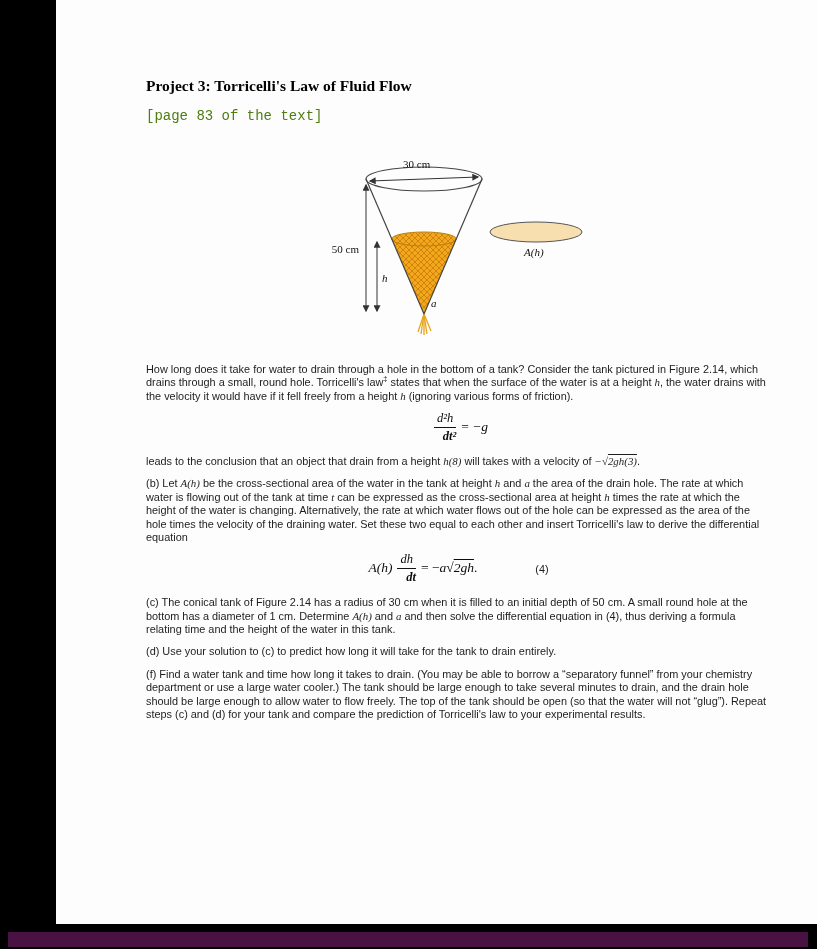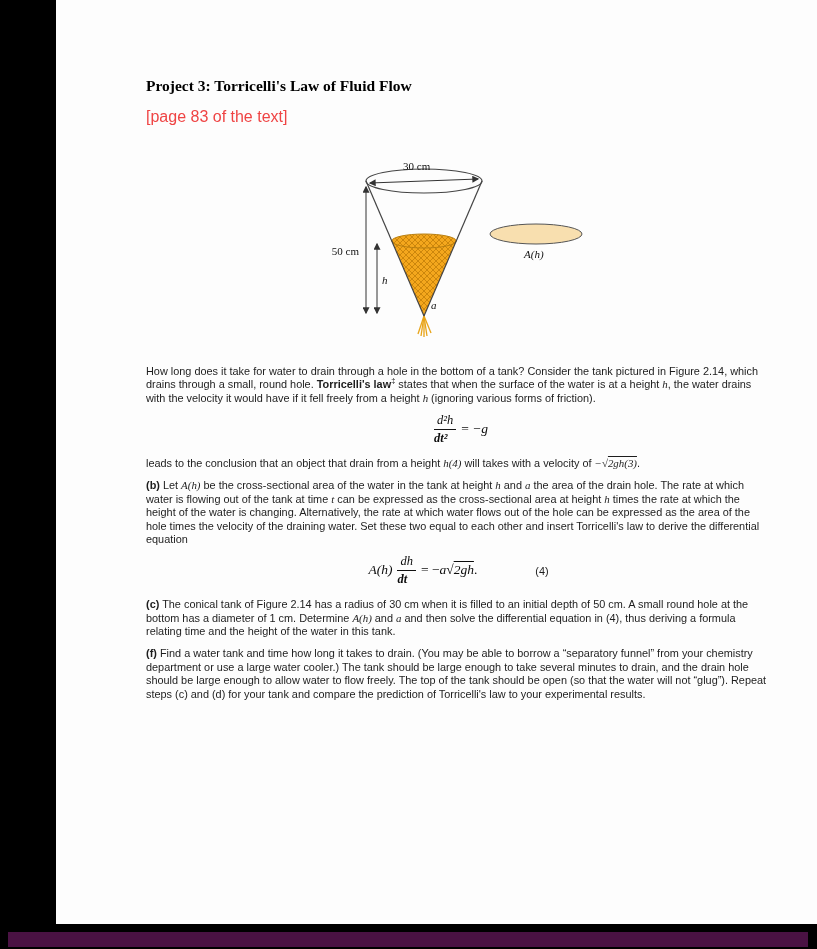--- a/index.html
+++ b/index.html
@@ -15,44 +15,44 @@
   .strip{
     position:absolute;left:8px;top:932px;width:800px;height:15px;
     background:#4a1243;
   }
   .content{padding:77px 85px 0 90px;}
   .title{
     font-family:"Liberation Serif",serif;font-weight:bold;
     font-size:15.5px;color:#000;margin:0;
   }
   .subtitle{
-    font-family:Liberation Sans, sans-serif;font-size:16px;color:#ef4444;
+    font-family:Liberation Mono, monospace;font-size:14px;color:#4d7c0f;
     margin:13px 0 0 0;
   }
   .figure{margin:30px 0 0 173px;width:280px;height:196px;}
   .figtext{font-family:"Liberation Serif",serif;font-size:11px;fill:#111;}
   .figtext-i{font-family:"Liberation Serif",serif;font-size:11px;font-style:italic;fill:#111;}
   .p{
     font-size:10.9px;line-height:13.4px;color:#1d1d1d;
     width:625px;margin:9px 0 0 0;
   }
   .p.intro{margin-top:13px;}
   sup{font-size:7.5px;vertical-align:super;line-height:0;}
-  .run-b{font-weight:bold;}
+  .run-b{font-weight:normal;}
   .run-m{font-family:"Liberation Serif",serif;font-style:italic;}
   .run-r{font-family:"Liberation Serif",serif;}
   .run-rad{font-family:"Liberation Serif",serif;font-style:italic;text-decoration:overline;}
   .equation{
     font-family:"Liberation Serif",serif;font-size:13.5px;color:#0b0b0b;
     width:625px;text-align:center;margin:8px 0 6px 0;
   }
   .equation .mi{font-style:italic;}
   .equation .up{font-style:normal;}
   .frac{
-    display:inline-block;vertical-align:middle;text-align:left;
+    display:inline-block;vertical-align:middle;text-align:right;
     margin:0 5px 3px 5px;font-size:12.5px;
   }
   .frac .top{display:block;border-bottom:1px solid #111;padding:0 3px 1px 3px;line-height:1.15;}
   .frac .bot{display:block;padding-top:1px;line-height:1.15;font-weight:bold;}
   .rad{font-style:italic;text-decoration:overline;font-family:Liberation Serif, serif;}
   .eq-tag{margin-left:58px;font-family:"Liberation Sans",sans-serif;font-size:10.9px;color:#1d1d1d;}
 </style>
 </head>
 <body>
 
@@ -106,28 +106,29 @@
         <ellipse cx="217" cy="78" rx="46" ry="10" stroke="#555" stroke-width="1" fill="#F8DFAF"></ellipse>
         <text x="205" y="102" class="figtext-i">A(h)</text>
       </svg>
     </div>
 
     <p class="p intro"><span>How long does it take for water to drain through a hole in the bottom of a tank? Consider the tank pictured in Figure 2.14, which drains through a small, round hole. </span><span class="run-b">Torricelli's law</span><sup>‡</sup><span> states that when the surface of the water is at a height </span><span class="run-m">h</span><span>, the water drains with the velocity it would have if it fell freely from a height </span><span class="run-m">h</span><span> (ignoring various forms of friction).</span></p>
 
 
     <div class="equation"><span class="frac"><span class="top mi">d²h</span><span class="bot mi">dt²</span></span><span class="up">= </span><span class="mi">−g</span></div>
 
-    <p class="p"><span>leads to the conclusion that an object that drain from a height </span><span class="run-m">h(4)</span><span> will takes with a velocity of </span><span class="run-m">−</span><span class="run-r">√</span><span class="run-rad">2gh(3)</span><span>.</span></p>
+    <p class="p"><span>leads to the conclusion that an object that drain from a height </span><span class="run-m">h(8)</span><span> will takes with a velocity of </span><span class="run-m">−</span><span class="run-r">√</span><span class="run-rad">2gh(3)</span><span>.</span></p>
 
     <p class="p"><span class="run-b">(b)</span><span> Let </span><span class="run-m">A(h)</span><span> be the cross-sectional area of the water in the tank at height </span><span class="run-m">h</span><span> and </span><span class="run-m">a</span><span> the area of the drain hole. The rate at which water is flowing out of the tank at time </span><span class="run-m">t</span><span> can be expressed as the cross-sectional area at height </span><span class="run-m">h</span><span> times the rate at which the height of the water is changing. Alternatively, the rate at which water flows out of the hole can be expressed as the area of the hole times the velocity of the draining water. Set these two equal to each other and insert Torricelli's law to derive the differential equation</span></p>
 
     <div class="equation"><span class="mi">A(h)</span><span class="frac"><span class="top mi">dh</span><span class="bot mi">dt</span></span><span class="up">= −</span><span class="mi">a</span><span class="up">√</span><span class="rad">2gh</span><span class="up">.</span><span class="eq-tag">(4)</span></div>
 
     <p class="p"><span class="run-b">(c)</span><span> The conical tank of Figure 2.14 has a radius of 30 cm when it is filled to an initial depth of 50 cm. A small round hole at the bottom has a diameter of 1 cm. Determine </span><span class="run-m">A(h)</span><span> and </span><span class="run-m">a</span><span> and then solve the differential equation in (4), thus deriving a formula relating time and the height of the water in this tank.</span></p>
 
+    <p class="p"><span class="run-b">(d)</span><span> Use your solution to (c) to predict how long it will take for the tank to drain entirely.</span></p>
 
 
     <p class="p"><span class="run-b">(f)</span><span> Find a water tank and time how long it takes to drain. (You may be able to borrow a “separatory funnel” from your chemistry department or use a large water cooler.) The tank should be large enough to take several minutes to drain, and the drain hole should be large enough to allow water to flow freely. The top of the tank should be open (so that the water will not “glug”). Repeat steps (c) and (d) for your tank and compare the prediction of Torricelli's law to your experimental results.</span></p>
 
   </div>
 </div>
 
 <div class="strip"></div>
 
 </body></html>

